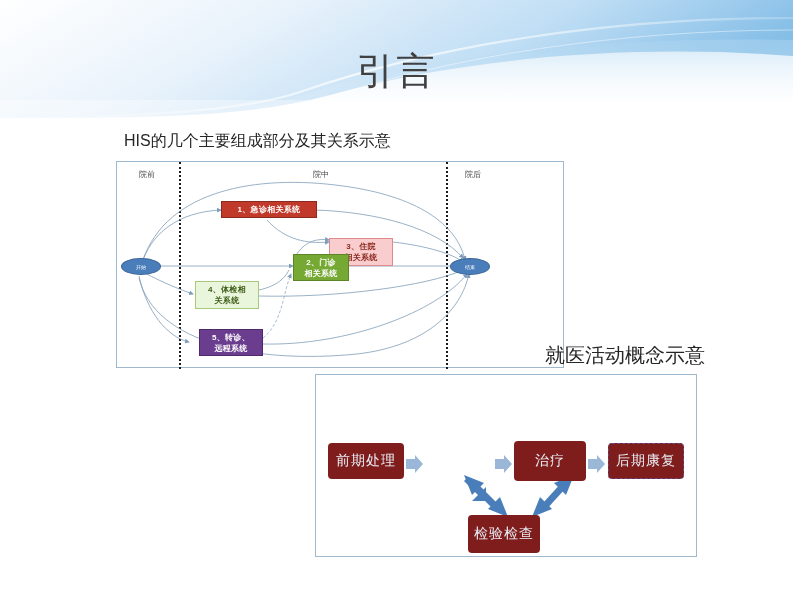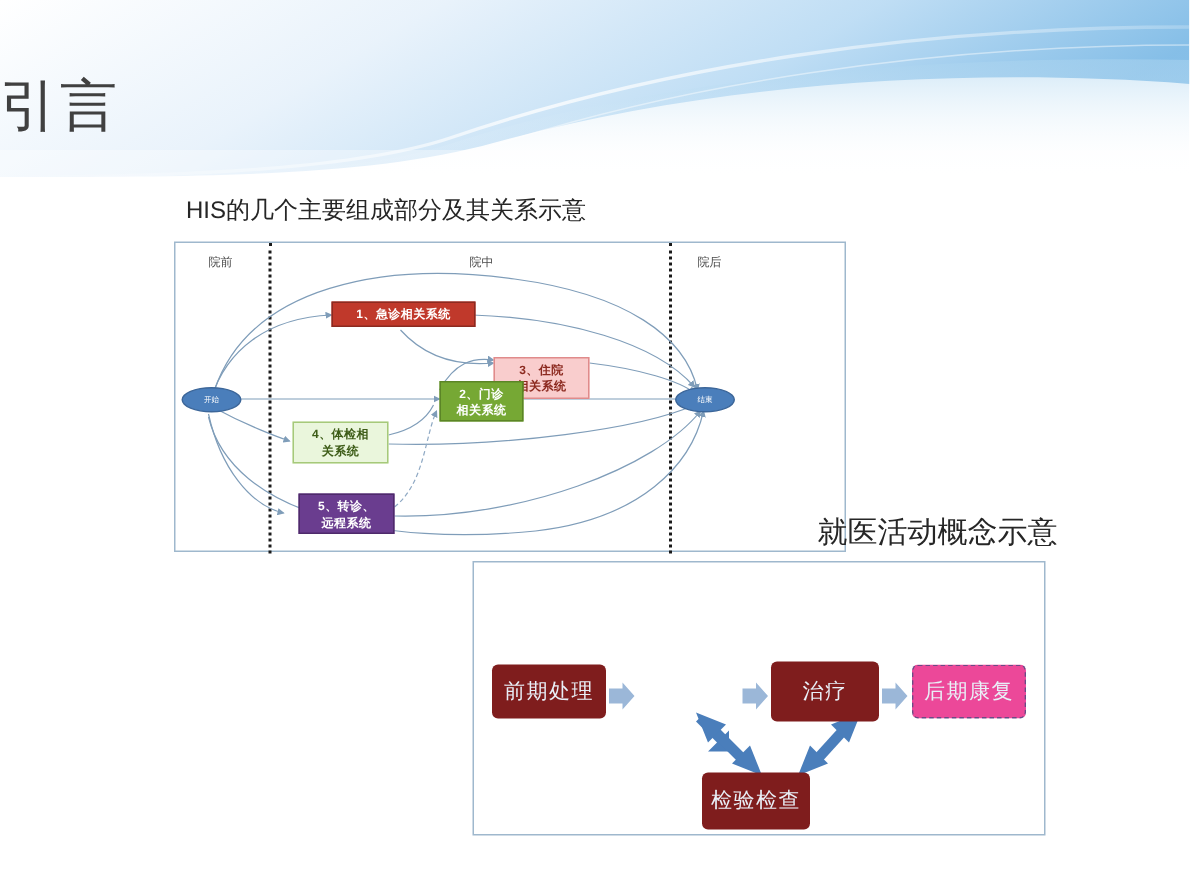--- a/index.html
+++ b/index.html
@@ -23,20 +23,21 @@
     overflow: hidden;
     pointer-events: none;
   }
   .header-band svg { display: block; }
 
   
   .slide-title {
     position: absolute;
     left: 0; top: 48px;
     width: 793px;
+    text-align: center;
     font-size: 38px;
     line-height: 46px;
     color: #404040;
     font-family: "Liberation Serif", "DejaVu Serif", serif;
     letter-spacing: 2px;
   }
 
   
   .diagram-a-title {
     position: absolute;
@@ -148,21 +149,21 @@
     display: flex;
     align-items: center;
     justify-content: center;
     font-size: 14px;
     color: #e9eff7;
     letter-spacing: 1px;
     font-family: "Liberation Serif", "DejaVu Serif", serif;
   }
   .fbox-blue { background: #7f1d1d; }
   .fbox-purple {
-    background: #ec4899;
+    background: #7f1d1d;
     border: 1px dashed #6a4a86;
   }
 </style>
 </head>
 <body>
 
 <div id="slide">
 
   <div class="header-band">
     <svg width="793" height="118" viewBox="0 0 793 118" xmlns="http://www.w3.org/2000/svg">

